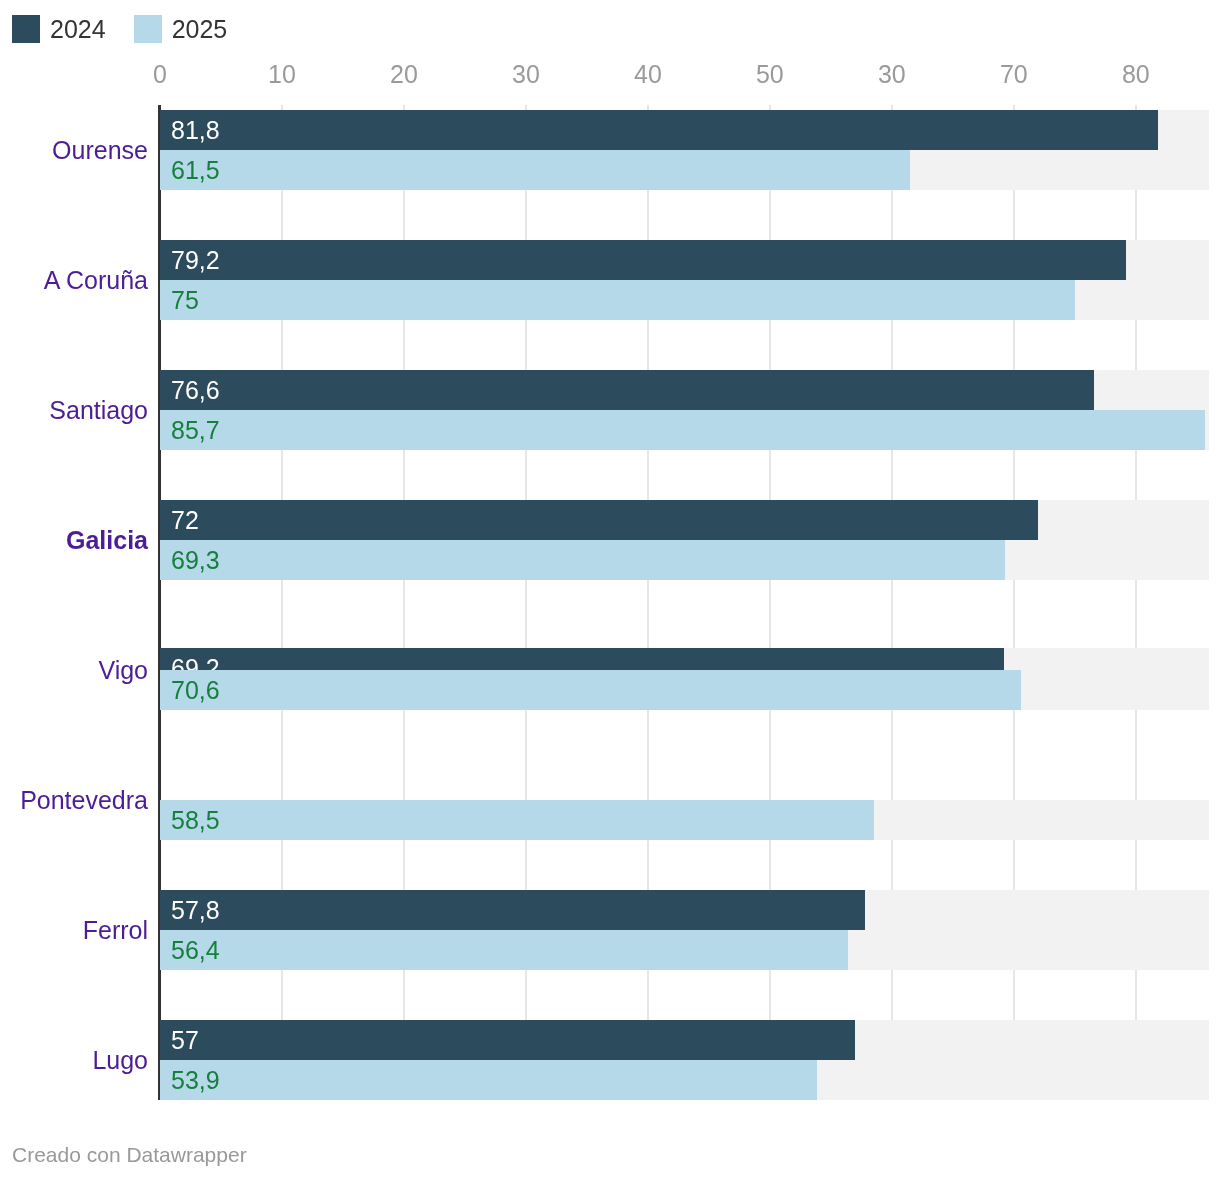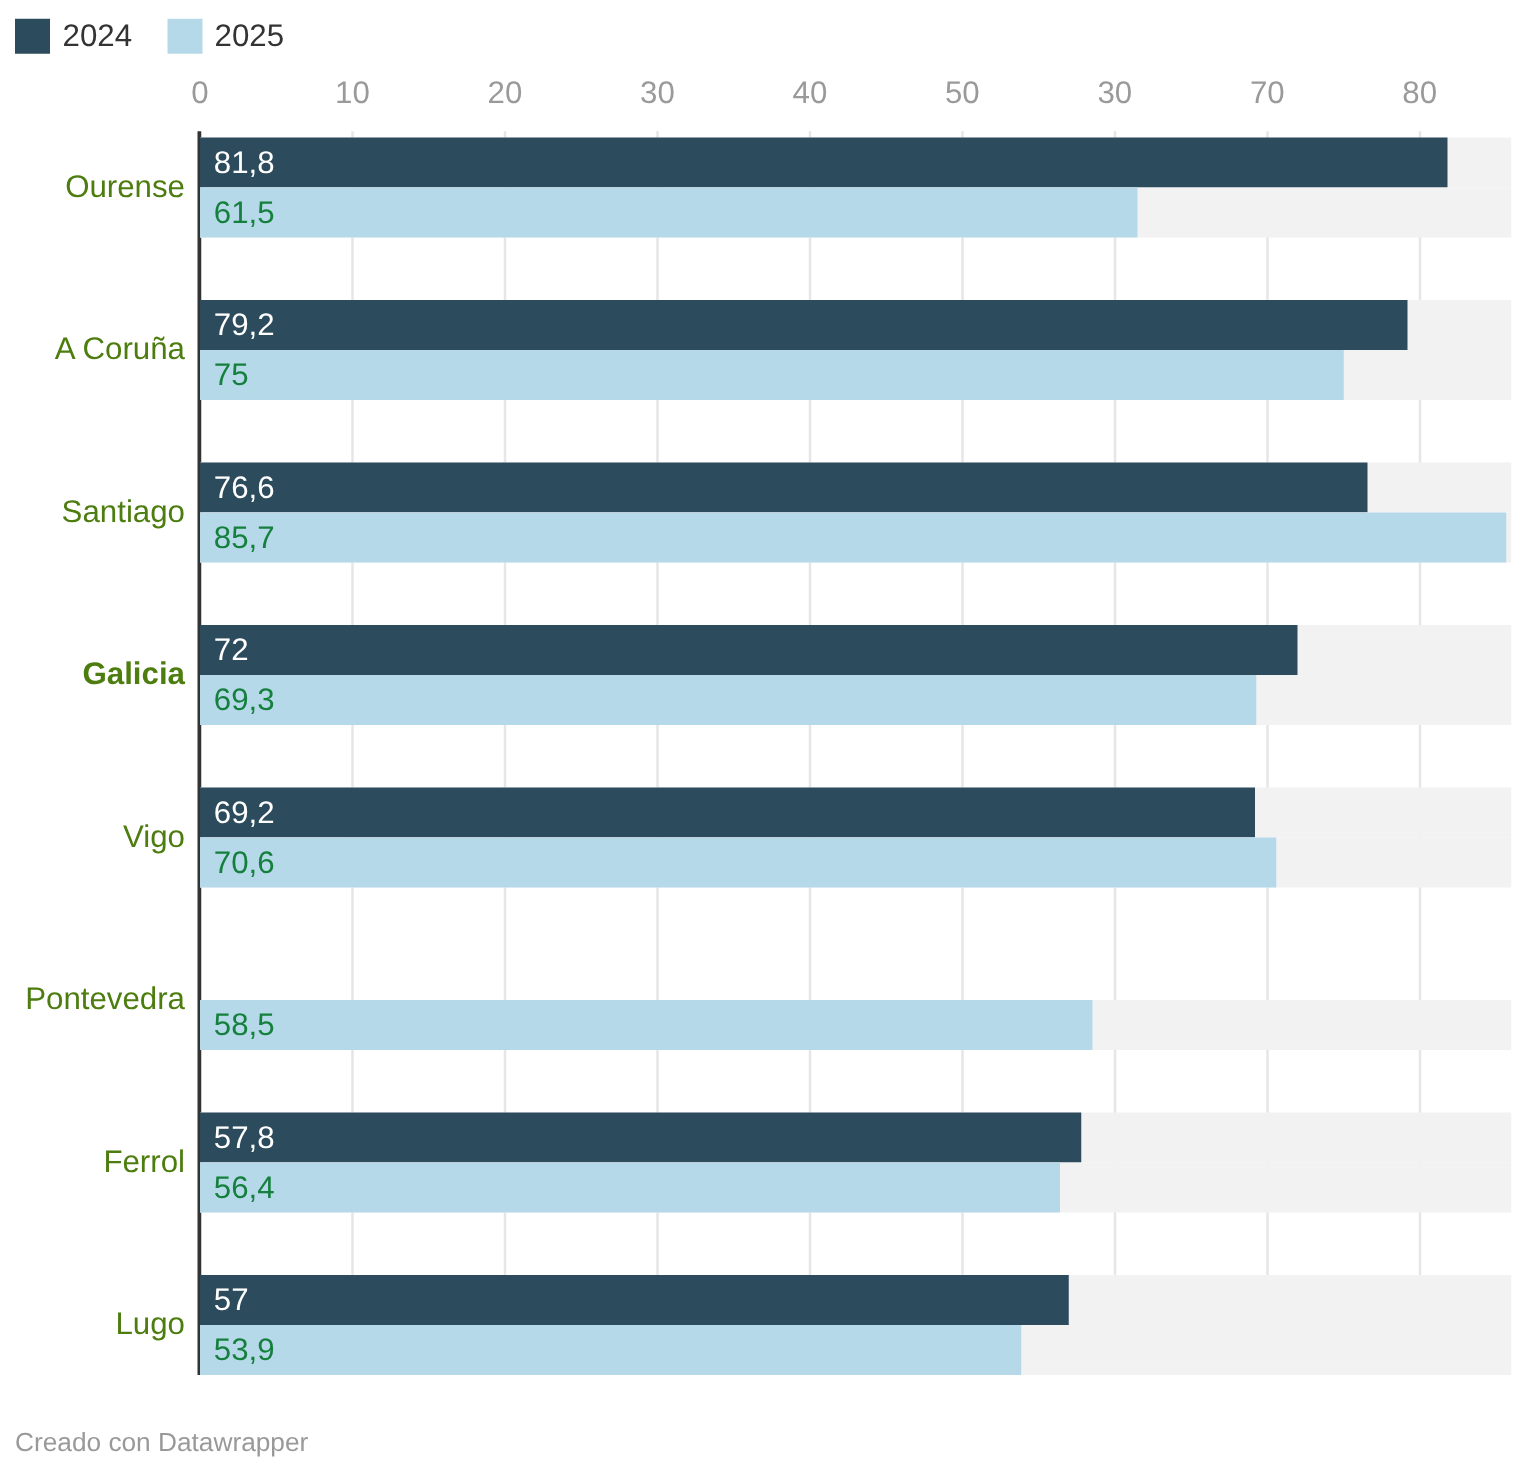--- a/index.html
+++ b/index.html
@@ -82,21 +82,21 @@
     left: 0;
     width: 1220px;
   }
 
   .group-label {
     position: absolute;
     right: 1072px;        
     top: 50%;
     transform: translateY(-50%);
     font-size: 25px;
-    color: #4d7c0f;
+    color: #4c1d95;
     white-space: nowrap;
     text-align: right;
   }
   .group-label.highlight {
     font-weight: bold;
   }
 
   .bar-row {
     position: absolute;
     left: 160px;
@@ -226,21 +226,21 @@
           <div class="bar-value">72</div>
         </div>
         <div class="bar-row row-2025" style="top: 40px; width: 1049px;">
           <div class="bar-track" style="width: 1049px;"></div>
           <div class="bar-fill" style="width: 845.299px;"></div>
           <div class="bar-value">69,3</div>
         </div>
       </div>
       <div class="group" style="top: 630px; height: 80px;">
         <div class="group-label">Vigo</div>
-        <div class="bar-row row-2024" style="top: 0px; width: 1049px; text-align: center;">
+        <div class="bar-row row-2024" style="top: 18px; width: 1049px; text-align: center;">
           <div class="bar-track" style="width: 1049px;"></div>
           <div class="bar-fill" style="width: 844.079px;"></div>
           <div class="bar-value">69,2</div>
         </div>
         <div class="bar-row row-2025" style="top: 40px; width: 1049px;">
           <div class="bar-track" style="width: 1049px;"></div>
           <div class="bar-fill" style="width: 861.156px;"></div>
           <div class="bar-value">70,6</div>
         </div>
       </div>

